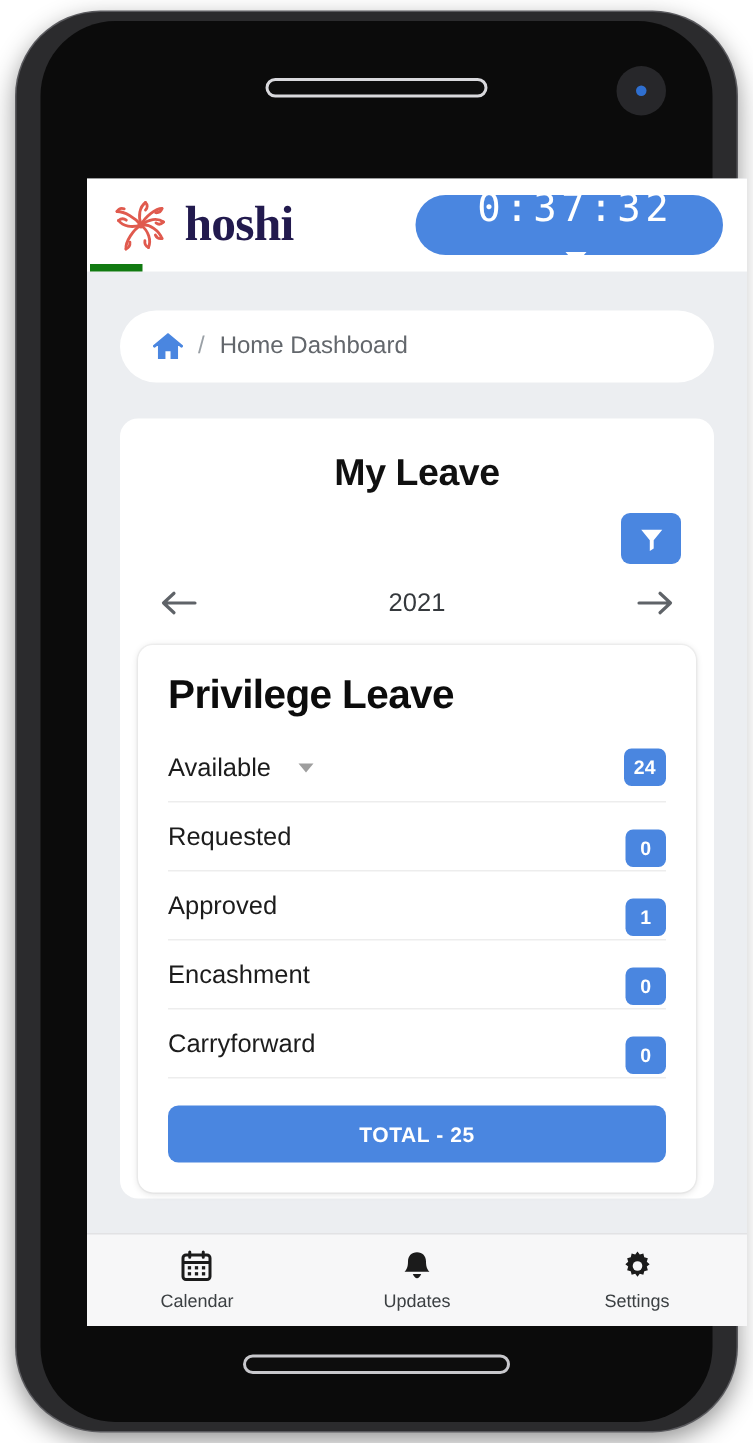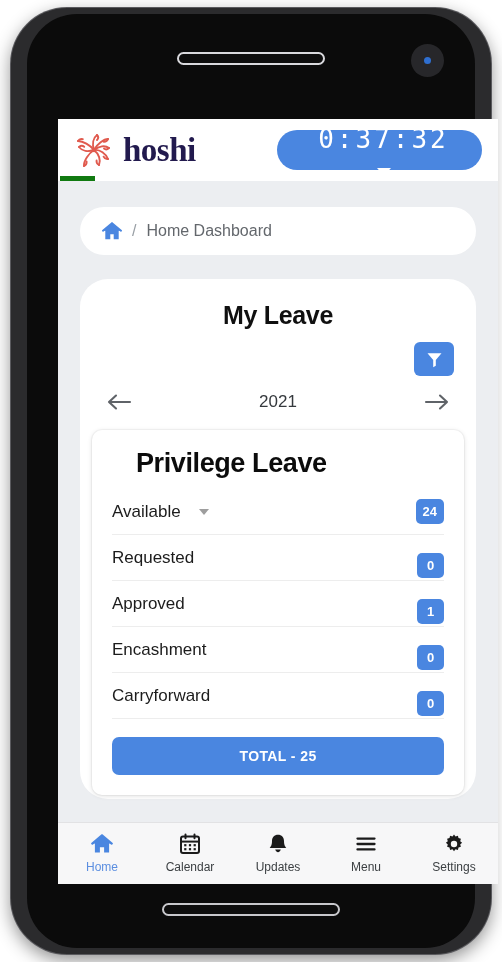--- a/index.html
+++ b/index.html
@@ -144,21 +144,21 @@
     gap: 10px;
   }
   .home-icon { width: 20px; height: 19px; display:block; }
   #breadcrumb-sep { color: #9aa0a6; font-size: 16px; }
   #breadcrumb-current { color: #63676c; font-size: 16px; }
 
   
   #leave-card {
     margin-top: 24px;
     background: #ffffff;
-    border-radius: 28px;
+    border-radius: 12px;
     padding: 22px 0 0 0;
     min-height: 520px;
   }
   #my-leave-title {
     text-align: center;
     font-size: 25px;
     font-weight: 700;
     color: #101010;
     letter-spacing: -0.3px;
   }
@@ -193,21 +193,20 @@
     border-radius: 10px;
     box-shadow: 0 1px 5px rgba(0,0,0,.13), 0 0 0 1px rgba(0,0,0,.03);
     padding: 18px 20px 20px 20px;
   }
   #leave-type-title {
     font-size: 27px;
     font-weight: 700;
     color: #0c0c0c;
     letter-spacing: -0.4px;
     margin-bottom: 10px;
-    margin-left: 24px;
   }
   .leave-row {
     display: flex; align-items: center;
     justify-content: space-between;
     height: 46px;
     border-bottom: 1px solid #ededed;
   }
   .leave-row-label {
     font-size: 17px;
     color: #1c1c1c;
@@ -389,27 +388,20 @@
               <span class="leave-badge">0</span>
             </div>
 
             <button id="total-button">TOTAL - 25</button>
           </div>
         </div>
       </div>
 
       <div id="bottom-nav">
 
-        <div class="nav-item active">
-          <svg class="nav-icon" viewBox="0 0 22 22">
-            <path d="M11 2.5 L1.3 10.6 h2.6 v8.8 h5.0 v-5.2 h4.2 v5.2 h5.0 v-8.8 h2.6 Z" fill="#4a86e0"></path>
-            <path d="M11 2.5 L1.3 10.6 M11 2.5 L20.7 10.6" stroke="#4a86e0" stroke-width="2.3" stroke-linecap="round" fill="none"></path>
-          </svg>
-          <span class="nav-label">Home</span>
-        </div>
 
         <div class="nav-item">
           <svg class="nav-icon" viewBox="0 0 22 22">
             <rect x="2" y="3.6" width="18" height="16.4" rx="2" fill="none" stroke="#1b1b1b" stroke-width="2"></rect>
             <path d="M2 8.6 H20" stroke="#1b1b1b" stroke-width="2"></path>
             <path d="M6.5 1.6 V5.2 M15.5 1.6 V5.2" stroke="#1b1b1b" stroke-width="2" stroke-linecap="round"></path>
             <g fill="#1b1b1b">
               <rect x="5.2" y="11.1" width="2.2" height="2.2"></rect>
               <rect x="9.9" y="11.1" width="2.2" height="2.2"></rect>
               <rect x="14.6" y="11.1" width="2.2" height="2.2"></rect>
@@ -422,26 +414,20 @@
         </div>
 
         <div class="nav-item">
           <svg class="nav-icon" viewBox="0 0 22 22">
             <path d="M11 1.8 C7.3 1.8 5 4.4 5 8 c0 4.4 -1.4 5.7 -2.3 6.9 h16.6 C18.4 13.7 17 12.4 17 8 c0 -3.6 -2.3 -6.2 -6 -6.2 Z" fill="#1b1b1b"></path>
             <path d="M8.2 16.4 C8.9 18.2 9.9 19.2 11 19.2 c1.1 0 2.1 -1 2.8 -2.8 Z" fill="#1b1b1b"></path>
           </svg>
           <span class="nav-label">Updates</span>
         </div>
 
-        <div class="nav-item">
-          <svg class="nav-icon" viewBox="0 0 22 22">
-            <path d="M2.5 5.6 H19.5 M2.5 11 H19.5 M2.5 16.4 H19.5" stroke="#1b1b1b" stroke-width="2.3" stroke-linecap="round"></path>
-          </svg>
-          <span class="nav-label">Menu</span>
-        </div>
 
         <div class="nav-item">
           <svg class="nav-icon" viewBox="0 0 22 22">
             <path d="M11 1.4 l1.5 2.0 2.4 -0.7 0.6 2.4 2.4 0.7 -0.7 2.4 1.9 1.6 -1.9 1.6 0.7 2.4 -2.4 0.7 -0.6 2.4 -2.4 -0.7 -1.5 2.0 -1.5 -2.0 -2.4 0.7 -0.6 -2.4 -2.4 -0.7 0.7 -2.4 -1.9 -1.6 1.9 -1.6 -0.7 -2.4 2.4 -0.7 0.6 -2.4 2.4 0.7 Z" fill="#1b1b1b"></path>
             <circle cx="11" cy="11" r="3.2" fill="#f7f7f8"></circle>
           </svg>
           <span class="nav-label">Settings</span>
         </div>
       </div>
 

